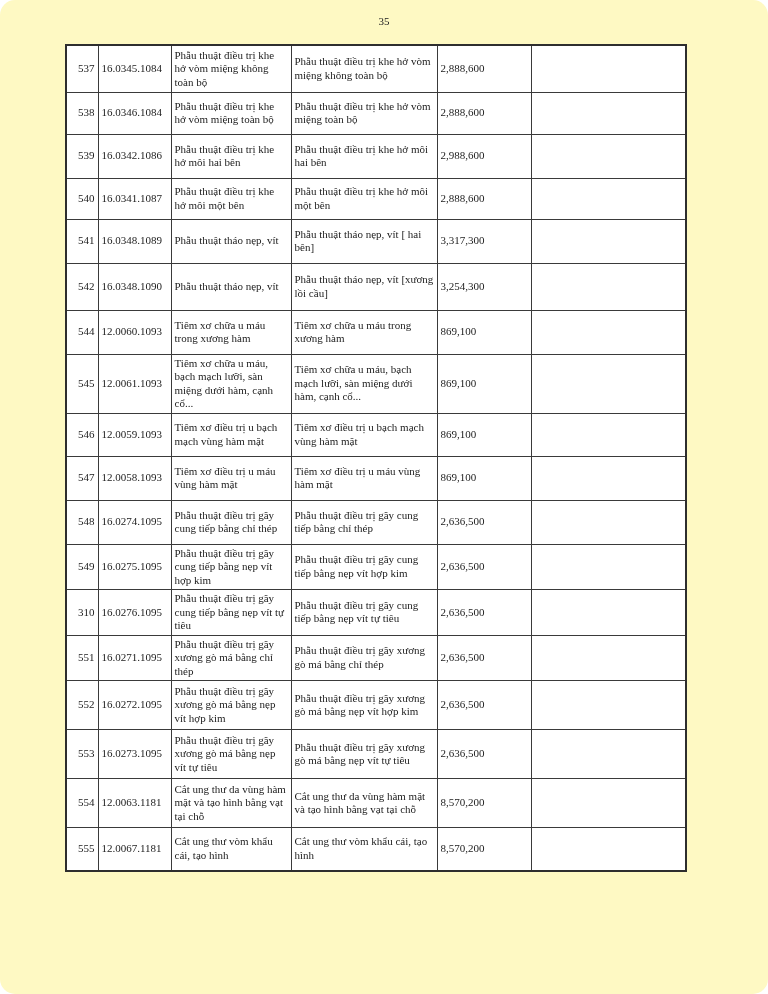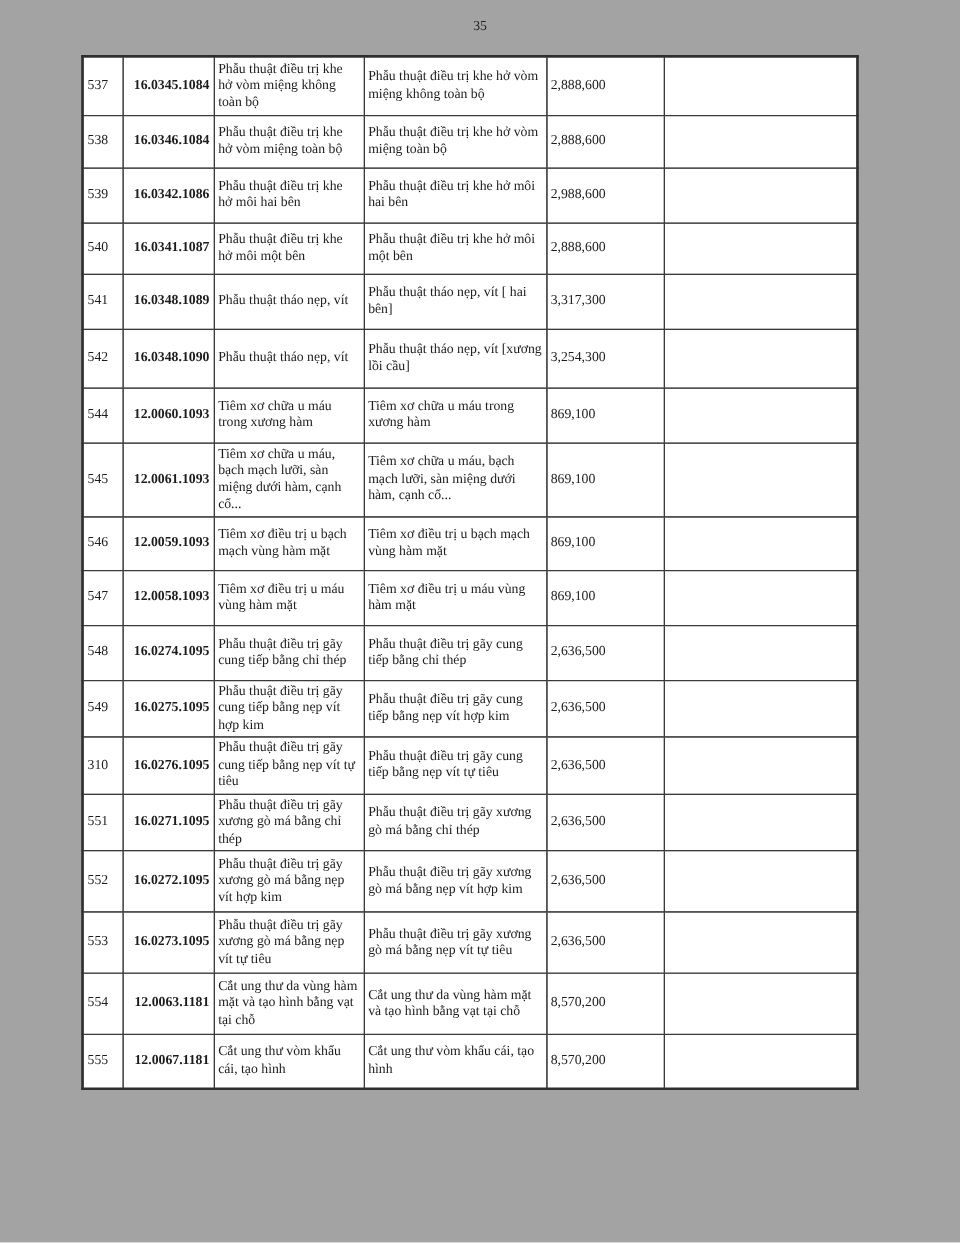--- a/index.html
+++ b/index.html
@@ -4,24 +4,25 @@
 <style>
   html, body {
     margin: 0;
     padding: 0;
     background: #ffffff;
   }
   .page {
     position: relative;
     width: 768px;
     height: 994px;
-    background: #a3a3a3;
+    background: #fef9c3;
     font-family: "Liberation Serif", "DejaVu Serif", serif;
     color: #1c1c1c;
     overflow: hidden;
+    border-radius: 15px;
   }
   .page-number {
     position: absolute;
     top: 15px;
     left: 0;
     right: 0;
     text-align: center;
     font-size: 11px;
     color: #222222;
   }
@@ -36,22 +37,22 @@
   }
   table.price-table td {
     border: 1px solid #3a3a3a;
     font-size: 11px;
     line-height: 13.5px;
     vertical-align: middle;
     padding: 2px 3px;
     overflow: hidden;
     background: #ffffff;
   }
-  td.c-stt   { text-align: left; padding: 2px 1px; }
-  td.c-code  { text-align: right; padding: 2px 1px; font-weight: bold; }
+  td.c-stt   { text-align: right; padding: 2px 1px; }
+  td.c-code  { text-align: left; padding: 2px 1px; }
   td.c-name  { text-align: left; }
   td.c-name2 { text-align: left; }
   td.c-price { padding-right: 2px; }
   td.c-note  { }
 </style>
 </head>
 <body>
 
 <div class="page">
   <div class="page-number">35</div>

